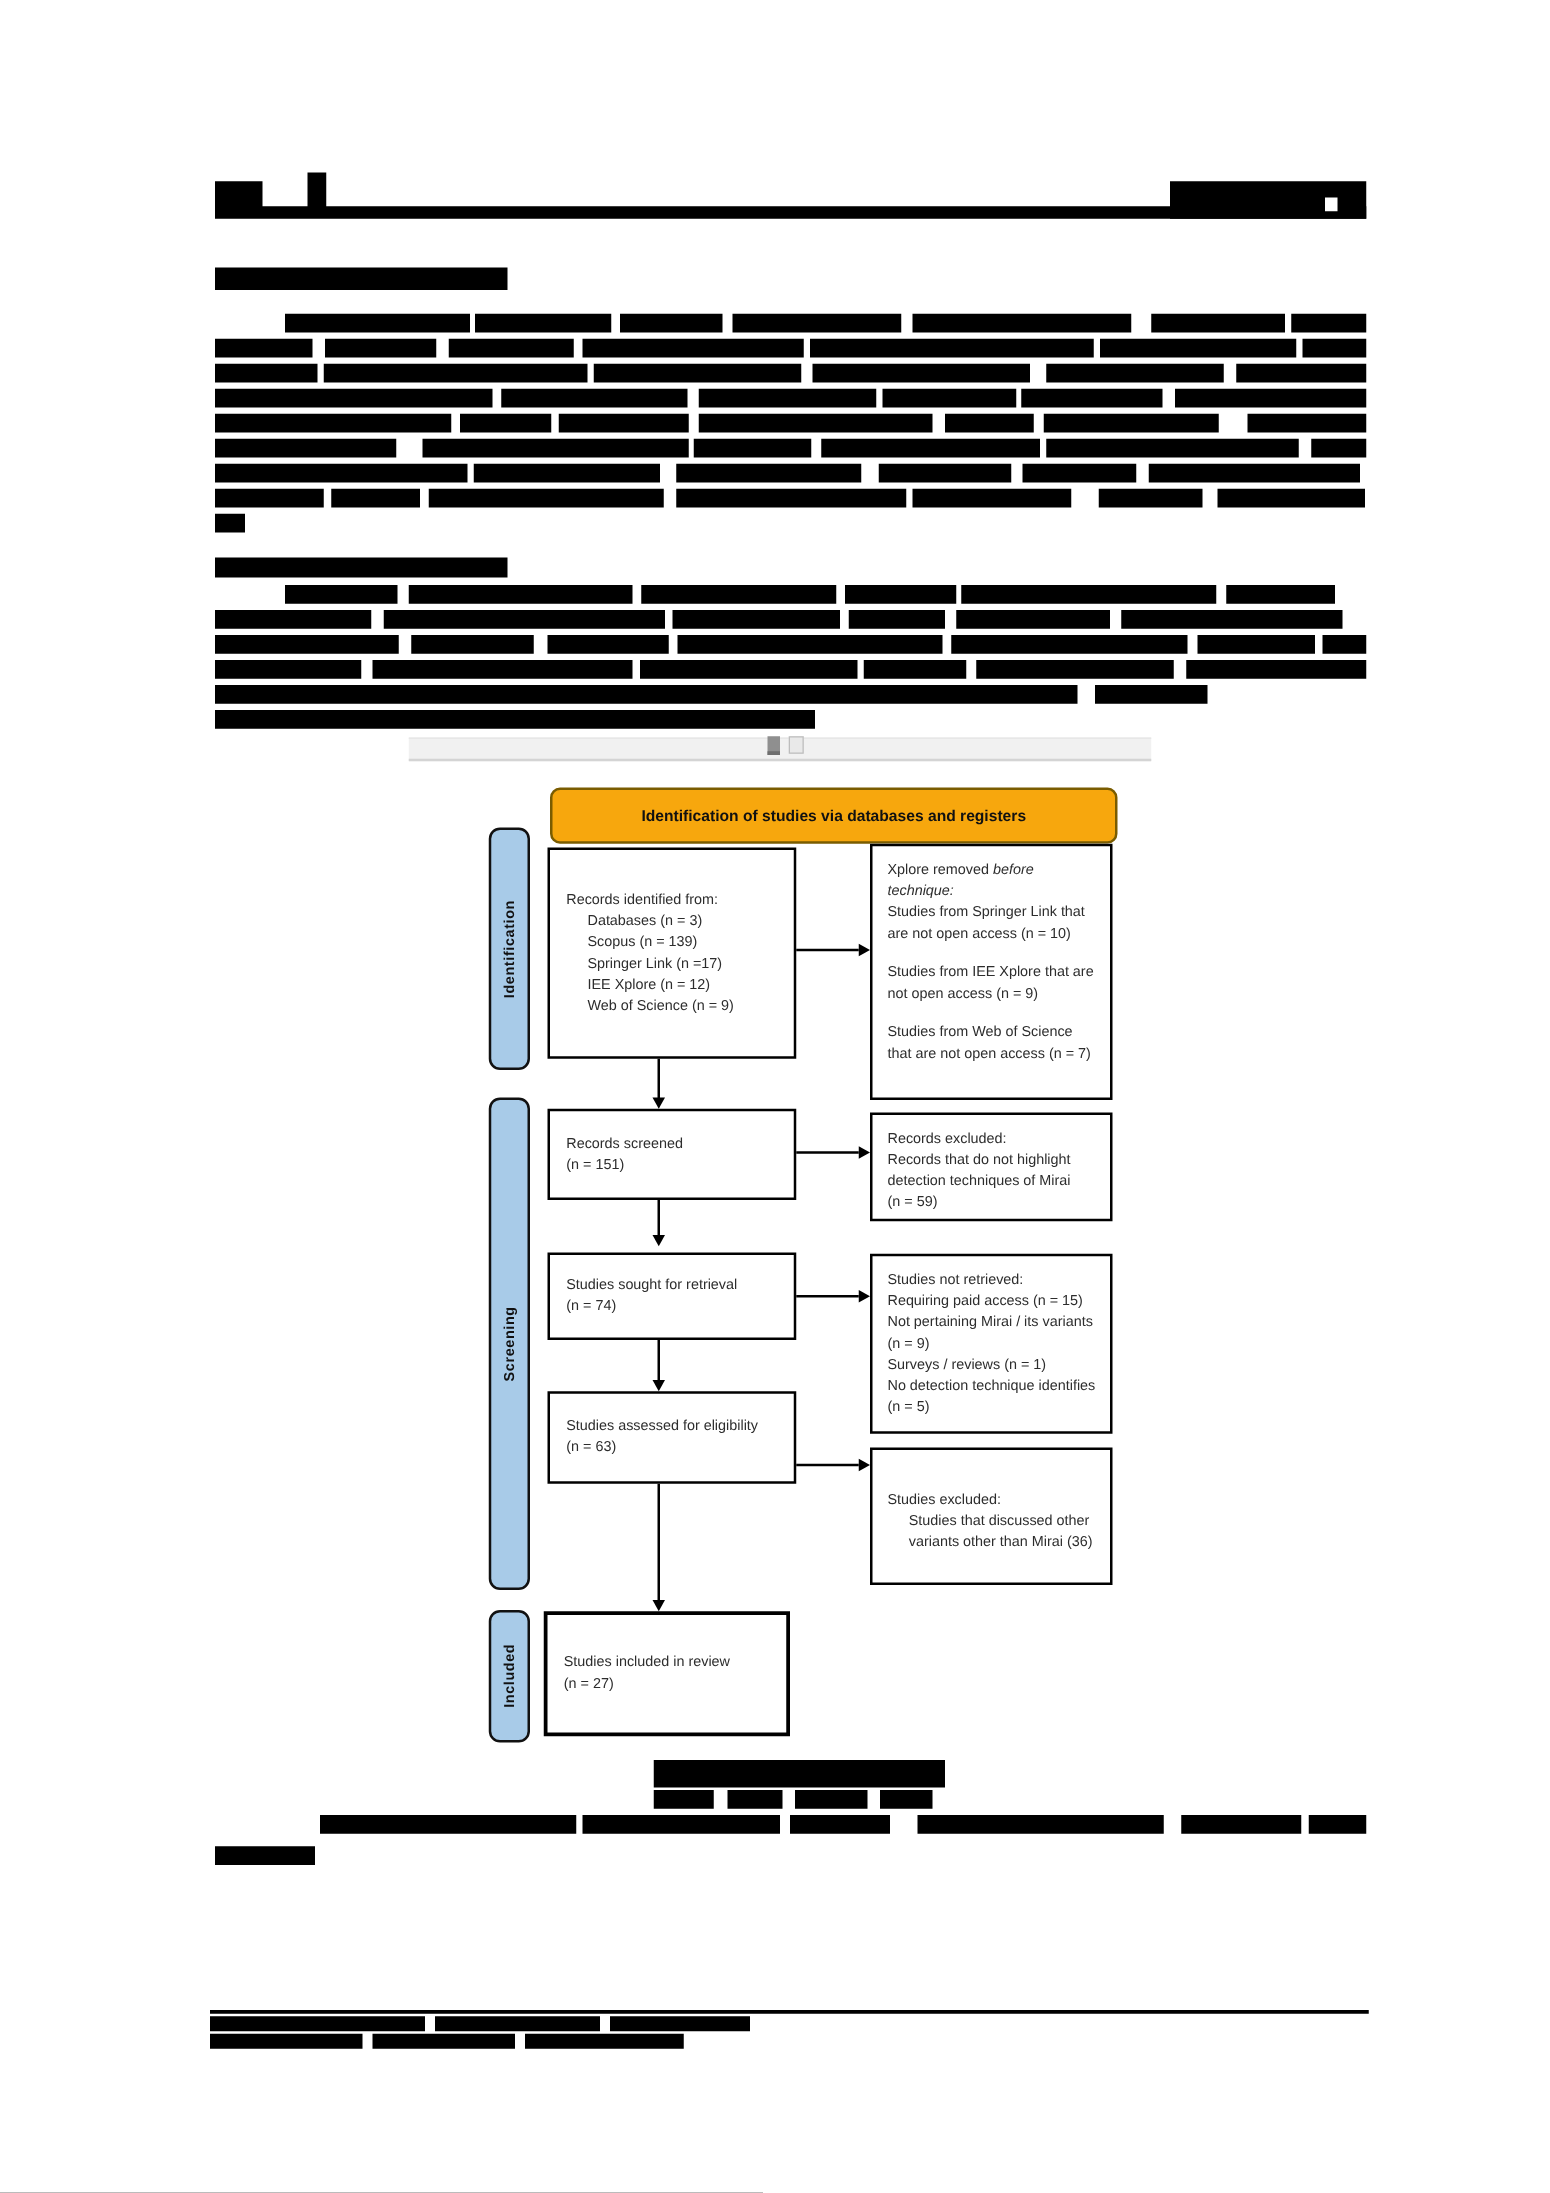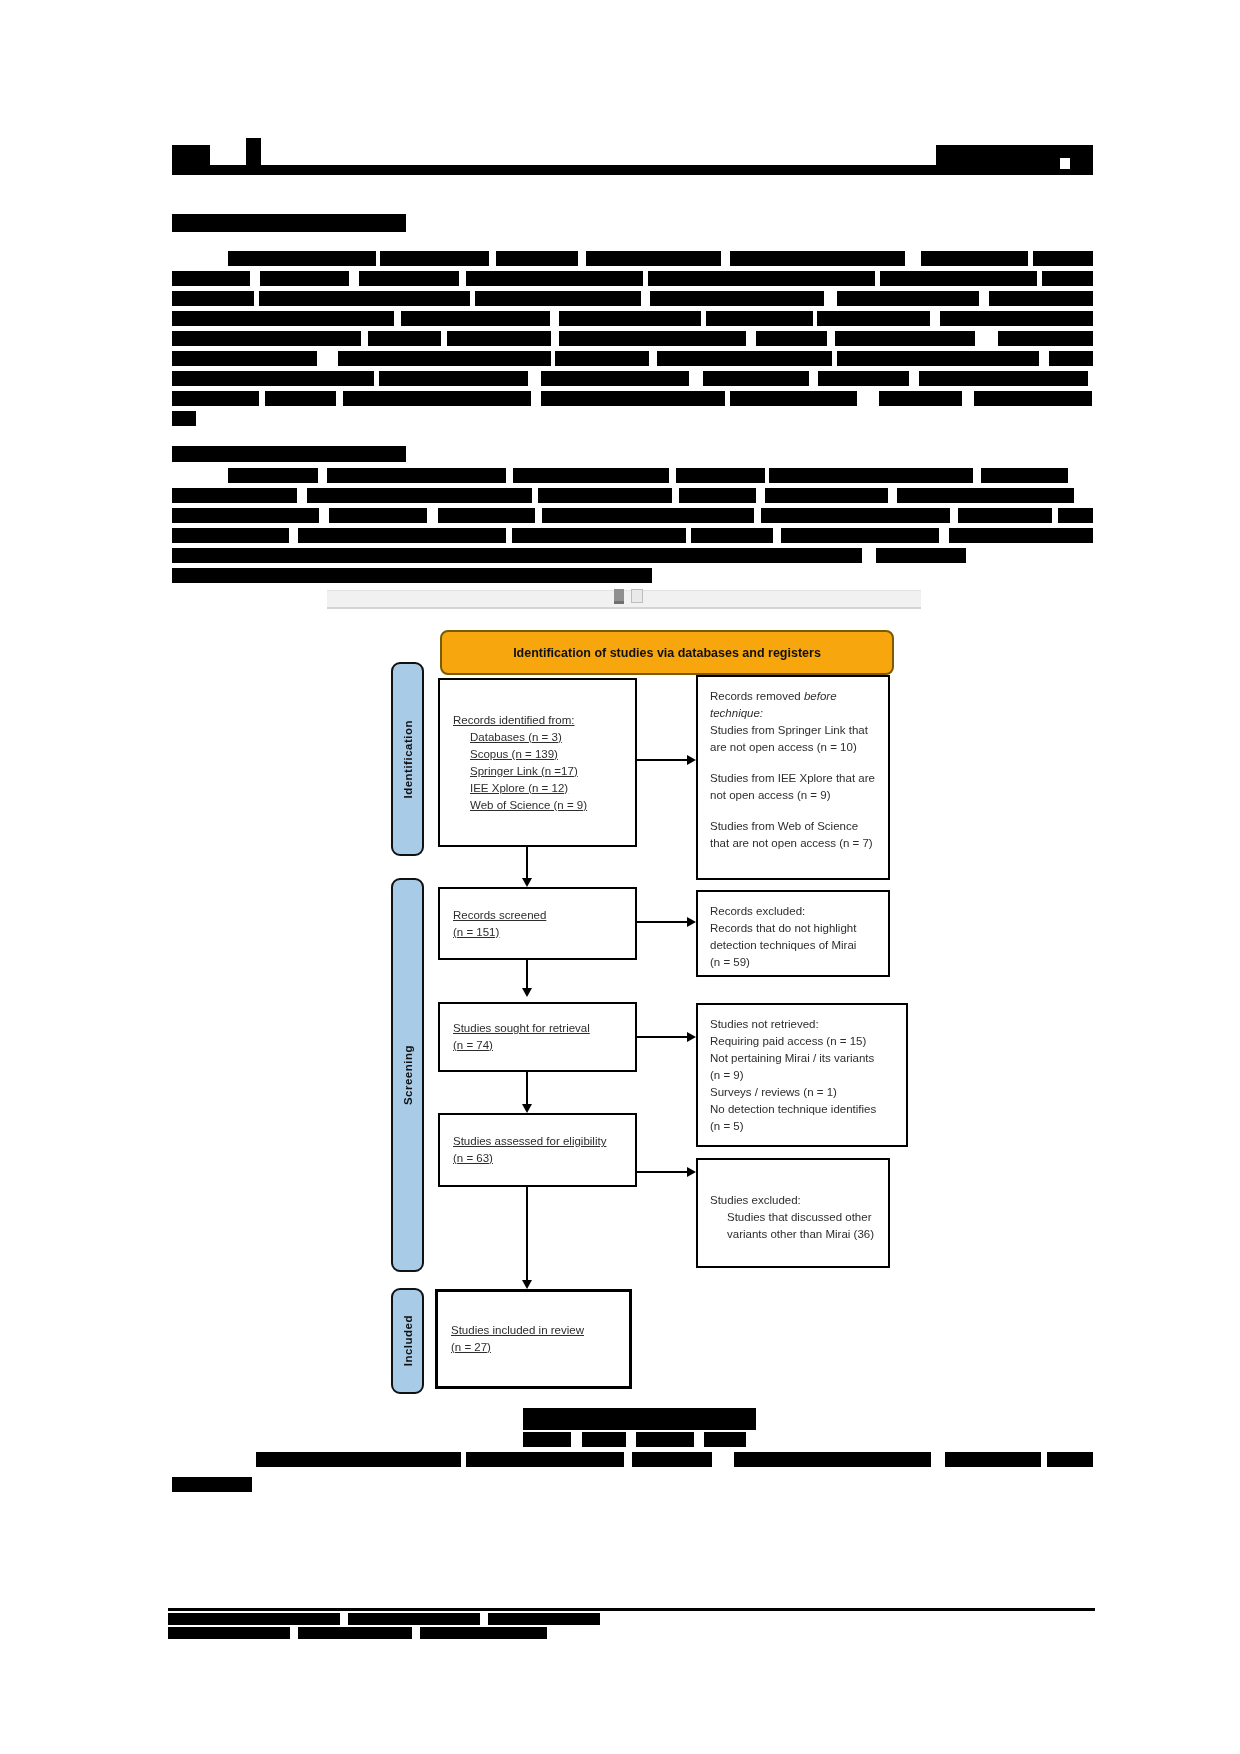--- a/index.html
+++ b/index.html
@@ -18,21 +18,21 @@
   .tico.dark{background:#8f8f8f;border-bottom:3px solid #6f6f6f;}
   .tico.light{background:#e9e9e9;border:1px solid #bdbdbd;}
   
   .otitle{position:absolute;border-radius:8px;display:flex;align-items:center;justify-content:center;
           font-weight:bold;font-size:12.5px;color:#111;border:2px solid;}
   .stage{position:absolute;border:2px solid #111;border-radius:9px;display:flex;align-items:center;justify-content:center;}
   .stage span{writing-mode:vertical-rl;transform:rotate(180deg);font-weight:bold;font-size:11.5px;
           color:#111;letter-spacing:.5px;white-space:nowrap;}
   .fbox{position:absolute;background:#fff;border:2px solid #000;box-sizing:border-box;
         font-size:11.5px;color:#2d2d2d;line-height:17px;}
-  .fbox.center{display:flex;align-items:center;text-decoration:underline;}
+  .fbox.center{display:flex;align-items:center;}
   .fbox .pad{padding-left:13px;padding-right:6px;}
   .fbox.top{padding:11px 8px 4px 12px;}
   .ind{padding-left:17px;}
   .sp{height:14px;}
   .varrow{position:absolute;width:2px;background:#000;}
   .vhead{position:absolute;width:0;height:0;border-left:5px solid transparent;border-right:5px solid transparent;border-top:9px solid #000;}
   .harrow{position:absolute;height:2px;background:#000;}
   .hhead{position:absolute;width:0;height:0;border-top:5px solid transparent;border-bottom:5px solid transparent;border-left:9px solid #000;}
   em{font-style:italic;}
 </style>
@@ -293,40 +293,40 @@
     </div>
 
     <div class="fbox center" style="left:435px;top:1289px;width:197px;height:100px;border-width:3px">
       <div class="pad">
         <div>Studies included in review</div>
         <div>(n = 27)</div>
       </div>
     </div>
 
     <div class="fbox top" style="left:696px;top:675px;width:194px;height:205px">
-      <div><span>Records removed </span><em>before</em></div>
+      <div><span>Xplore removed </span><em>before</em></div>
       <div><em>technique:</em></div>
       <div>Studies from Springer Link that</div>
       <div>are not open access (n = 10)</div>
       <div class="sp"></div>
       <div>Studies from IEE Xplore that are</div>
       <div>not open access (n = 9)</div>
       <div class="sp"></div>
       <div>Studies from Web of Science</div>
       <div>that are not open access (n = 7)</div>
     </div>
 
     <div class="fbox top" style="left:696px;top:890px;width:194px;height:87px">
       <div>Records excluded:</div>
       <div>Records that do not highlight</div>
       <div>detection techniques of Mirai</div>
       <div>(n = 59)</div>
     </div>
 
-    <div class="fbox top" style="left:696px;top:1003px;width:212px;height:144px">
+    <div class="fbox top" style="left:696px;top:1003px;width:194px;height:144px">
       <div>Studies not retrieved:</div>
       <div>Requiring paid access (n = 15)</div>
       <div>Not pertaining Mirai / its variants</div>
       <div>(n = 9)</div>
       <div>Surveys / reviews (n = 1)</div>
       <div>No detection technique identifies</div>
       <div>(n = 5)</div>
     </div>
 
     <div class="fbox" style="left:696px;top:1158px;width:194px;height:110px;padding:32px 6px 4px 12px;border-width:2.5px">

